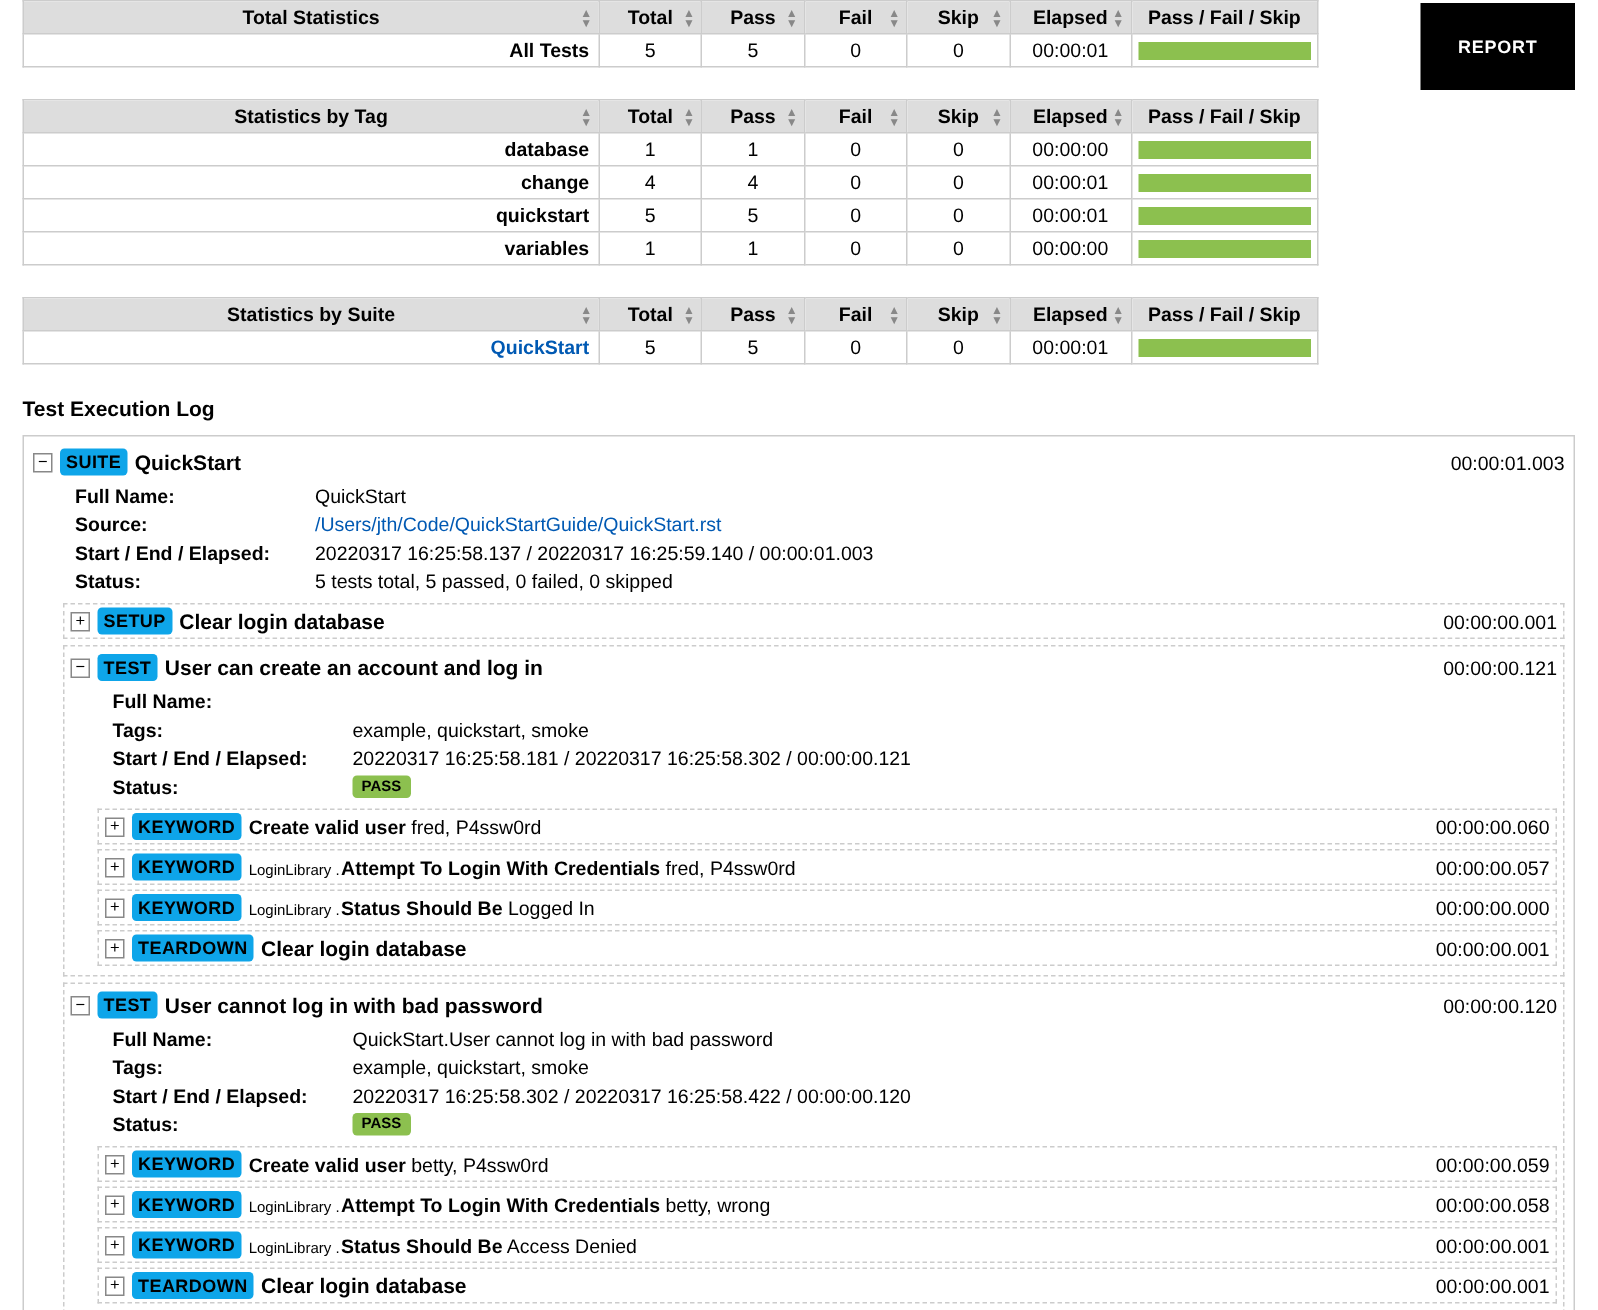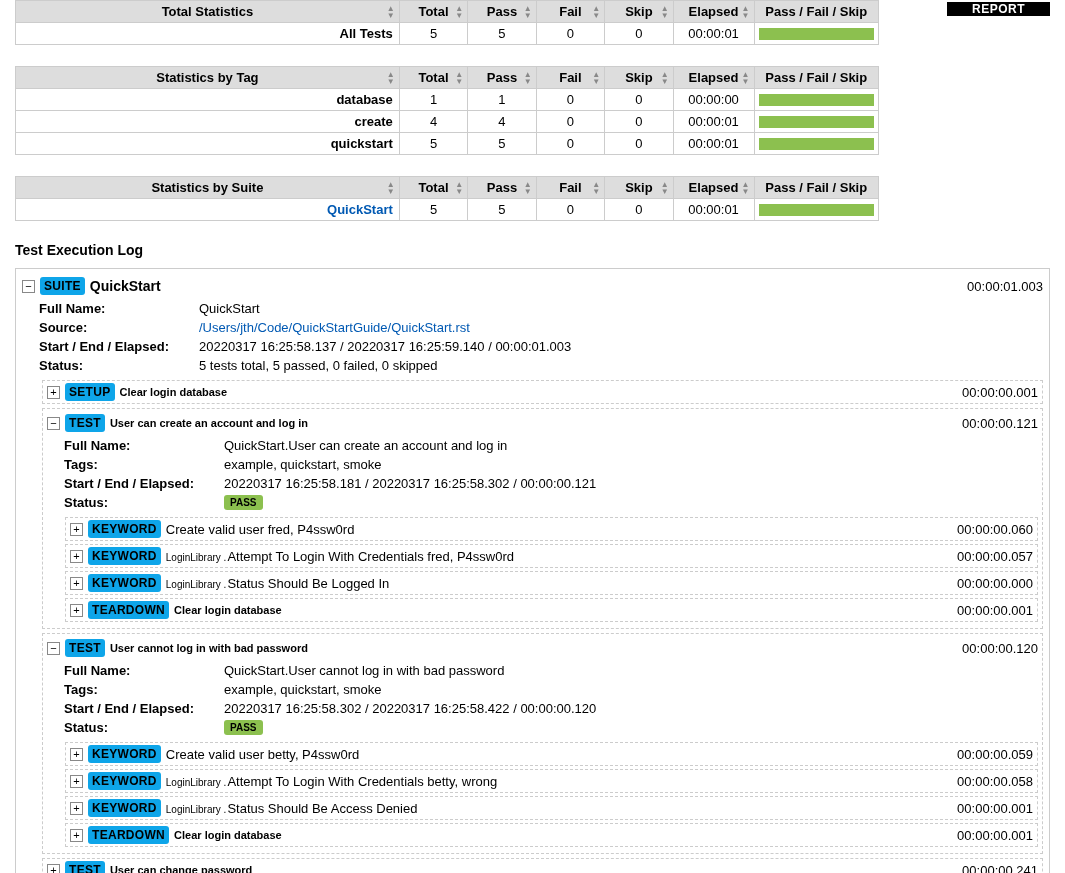--- a/index.html
+++ b/index.html
@@ -1,45 +1,45 @@
 <!DOCTYPE html>
 <html><head>
 <meta charset="utf-8">
 <style>
   * { box-sizing: border-box; }
   body { margin: 0; padding: 0 15px 15px 15px; font-family: Helvetica, Arial, sans-serif; font-size: 13px; color: #000; background: #fff; }
-  .report-btn { position: absolute; top: 2px; right: 15px; background: #000; color: #fff; padding: 0 25px; font-weight: bold; font-size: 12px; letter-spacing: 0.5px; cursor: pointer; }
+  .report-btn { position: absolute; top: 2px; right: 15px; background: #000; color: #fff; padding: 22px 25px; font-weight: bold; font-size: 12px; letter-spacing: 0.5px; cursor: pointer; }
   table.stats { border-collapse: collapse; width: 864px; margin-bottom: 21px; }
   table.stats th, table.stats td { border: 1px solid #ccc; padding: 3px 6px; font-size: 13px; }
   table.stats th { background: #ddd; font-weight: bold; position: relative; }
   table.stats td.num { text-align: center; width: 66px; }
   table.stats td.elapsed { text-align: center; width: 78px; }
   table.stats td.name { text-align: right; width: 370px; padding-left: 5px; }
   table.stats td.bar { width: 120px; padding: 2px 4px; }
   .sort-icons { position: absolute; right: 4px; top: 50%; transform: translateY(-50%); font-size: 8px; color: #888; line-height: 7px; }
   .bar-fill { background: #8cc04f; height: 12px; width: 100%; display: block; }
   a.link { color: #0059b3; text-decoration: none; }
   h2.section-title { font-size: 14px; margin: 12px 0 10px 0; }
   .log-box { border: 1px solid #ccc; padding: 6px; }
   .row { padding: 2px 0; display: flex; align-items: center; }
   .toggle { width: 13px; height: 13px; border: 1px solid #888; display: inline-flex; justify-content: center; align-items: center; font-size: 11px; line-height: 10px; cursor: pointer; margin-right: 5px; background: #fff; user-select: none; flex-shrink:0; }
   .badge { background: #0ea5e9; color: #000; font-size: 12px; font-weight: bold; padding: 2px 4px; border-radius: 3px; margin-right: 5px; letter-spacing: 0.3px; flex-shrink:0; }
   .row-title { font-weight: bold; font-size: 14px; }
-  .row-sub { font-weight: bold; font-size: 11px; }
+  .row-sub { font-weight: bold; font-size: 14px; }
   .row-plain { font-size: 13px; }
   .elapsed-right { margin-left: auto; font-size: 13px; }
-  .meta { margin-left: 17px; padding: 2px 0; }
+  .meta { margin-left: 28px; padding: 2px 0; }
   .meta-row { display: flex; padding: 2px 0; font-size: 13px; }
   .meta-label { font-weight: bold; width: 160px; flex-shrink: 0; }
   .pass-pill { background: #8cc04f; color: #000; font-size: 10px; font-weight: bold; padding: 2px 6px; border-radius: 3px; }
   .dashed-block { border: 1px dashed #ccc; margin: 4px 0 4px 20px; padding: 3px 4px 3px 4px; }
   .dashed-row { border: 1px dashed #ccc; margin: 3px 0 3px 20px; padding: 2px 4px; }
   .nested { margin-left: 18px; }
   .kw-lib { font-size: 10px; margin-right: 1px; text-align: center; }
-  .kw-name { font-weight: normal; text-align: right; }
+  .kw-name { font-weight: bold; text-align: right; }
 </style>
 </head>
 <body>
 
 <div class="report-btn">REPORT</div>
 
 <table class="stats">
   <tbody>
       <tr>
     <th><span>Total Statistics</span><span class="sort-icons">▲<br>▼</span></th>
@@ -82,37 +82,48 @@
         <td class="num">1</td>
         <td class="num">1</td>
         <td class="num">0</td>
         <td class="num">0</td>
         <td class="elapsed">00:00:00</td>
         <td class="bar">
           <span class="bar-fill"></span>
         </td>
       </tr>
       <tr>
-        <td class="name" style="font-weight:bold">create</td>
+        <td class="name" style="font-weight:bold">change</td>
         <td class="num">4</td>
         <td class="num">4</td>
         <td class="num">0</td>
         <td class="num">0</td>
         <td class="elapsed">00:00:01</td>
         <td class="bar">
           <span class="bar-fill"></span>
         </td>
       </tr>
       <tr>
         <td class="name" style="font-weight:bold">quickstart</td>
         <td class="num">5</td>
         <td class="num">5</td>
         <td class="num">0</td>
         <td class="num">0</td>
         <td class="elapsed">00:00:01</td>
+        <td class="bar">
+          <span class="bar-fill"></span>
+        </td>
+      </tr>
+      <tr>
+        <td class="name" style="font-weight:bold">variables</td>
+        <td class="num">1</td>
+        <td class="num">1</td>
+        <td class="num">0</td>
+        <td class="num">0</td>
+        <td class="elapsed">00:00:00</td>
         <td class="bar">
           <span class="bar-fill"></span>
         </td>
       </tr>
     </tbody>
 </table>
 
 <table class="stats">
   <tbody>
       <tr>
@@ -179,21 +190,20 @@
       <div class="dashed-block">
         <div class="row">
           <span class="toggle">−</span>
           <span class="badge">TEST</span>
           <span class="row-sub">User can create an account and log in</span>
           <span class="elapsed-right">00:00:00.121</span>
         </div>
         <div class="meta">
           <div class="meta-row">
             <span class="meta-label">Full Name:</span>
-            <span>QuickStart.User can create an account and log in</span>
           </div>
           <div class="meta-row">
             <span class="meta-label">Tags:</span>
             <span>example, quickstart, smoke</span>
           </div>
           <div class="meta-row">
             <span class="meta-label">Start / End / Elapsed:</span>
             <span>20220317 16:25:58.181 / 20220317 16:25:58.302 / 00:00:00.121</span>
           </div>
           <div class="meta-row">

